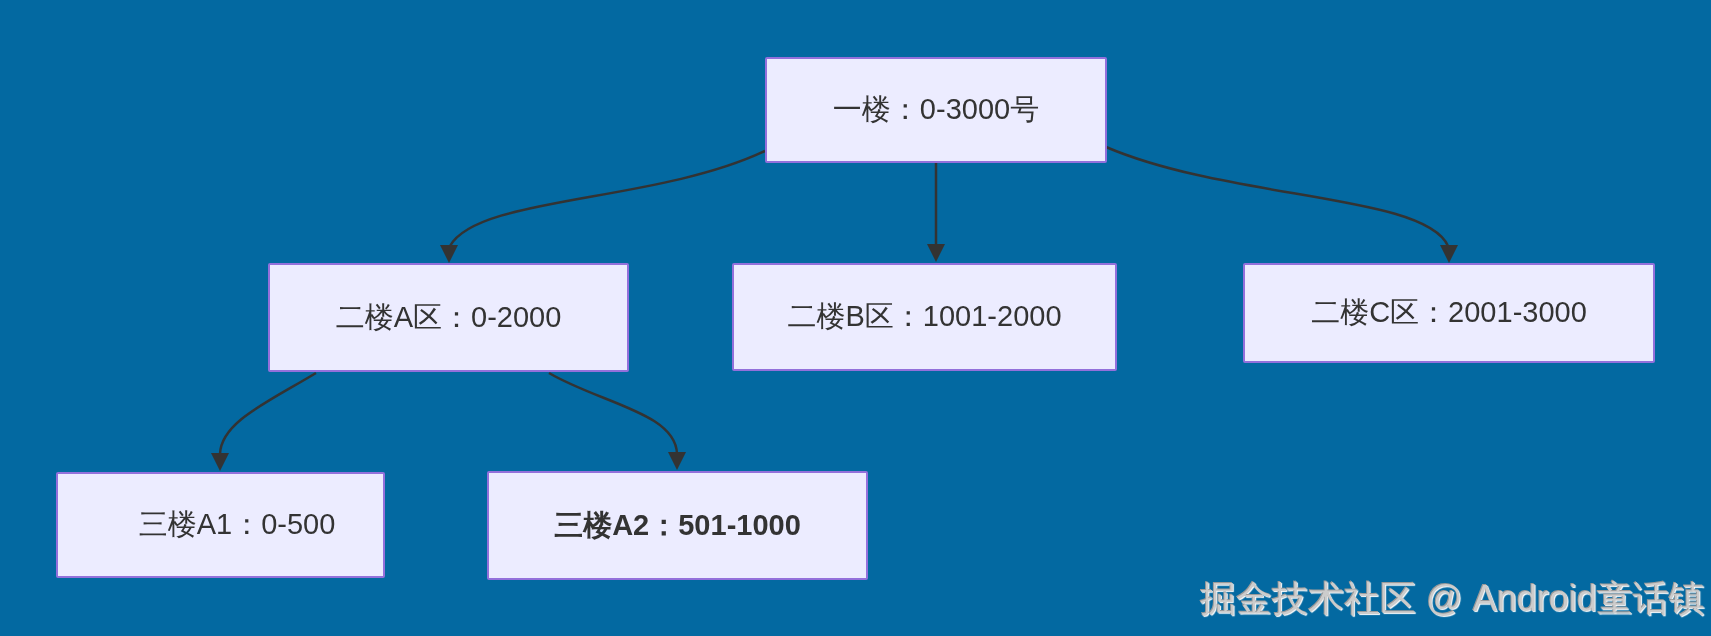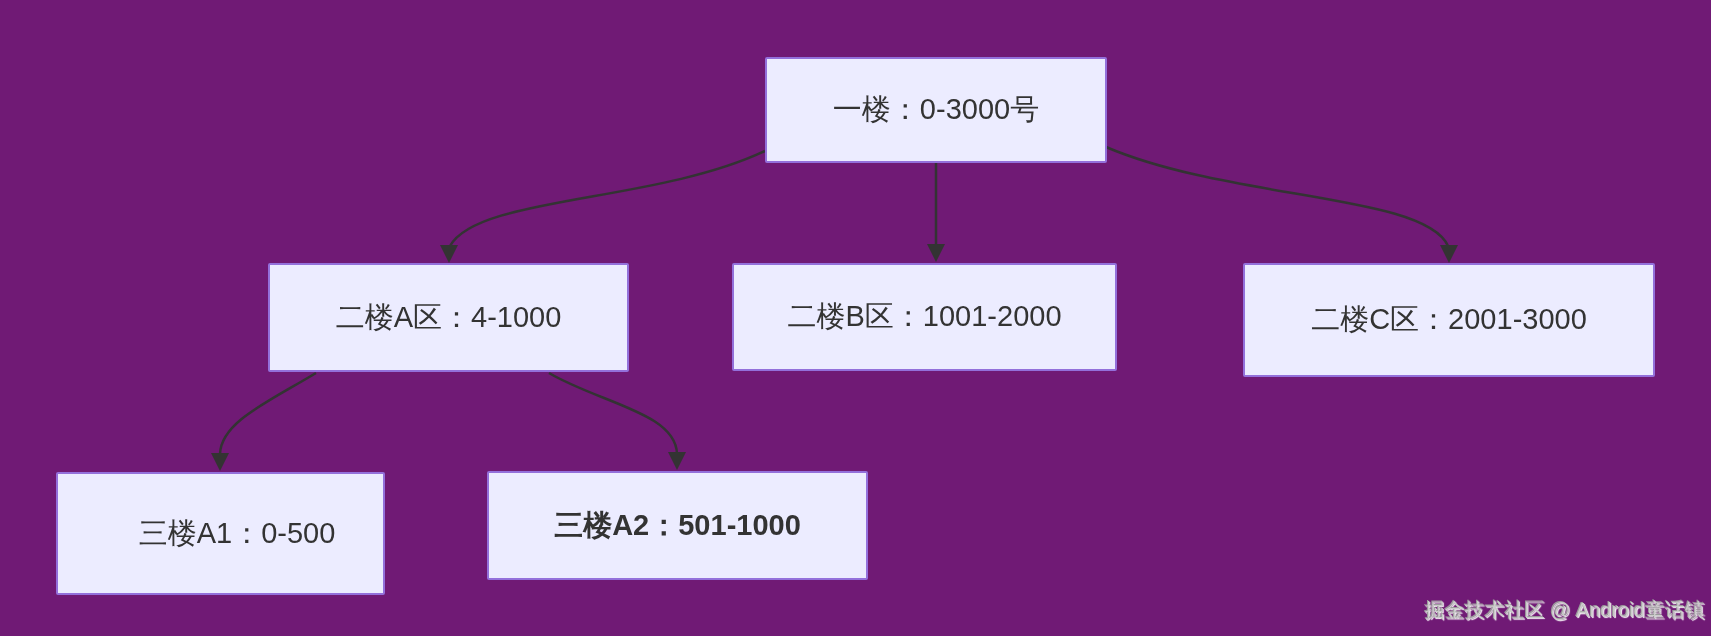--- a/index.html
+++ b/index.html
@@ -5,21 +5,21 @@
   html, body {
     margin: 0;
     padding: 0;
     background: #ffffff;
     font-family: "Liberation Sans", "DejaVu Sans", sans-serif;
   }
   .canvas {
     position: relative;
     width: 1711px;
     height: 636px;
-    background: #701a75;
+    background: #0369a1;
     overflow: hidden;
   }
   .edges-layer {
     position: absolute;
     left: 0;
     top: 0;
     width: 1711px;
     height: 636px;
     pointer-events: none;
   }
@@ -41,28 +41,28 @@
     color: #333333;
     font-size: 29px;
     display: flex;
     align-items: center;
     justify-content: center;
     white-space: nowrap;
   }
   .node-floor-1  { left: 765px;  top: 57px;  width: 342px; height: 106px; }
   .node-floor-2a { left: 268px;  top: 263px; width: 361px; height: 109px; }
   .node-floor-2b { left: 732px;  top: 263px; width: 385px; height: 108px; }
-  .node-floor-2c { left: 1243px; top: 263px; width: 412px; height: 114px; }
-  .node-floor-3a1{ left: 56px;   top: 472px; width: 329px; height: 123px; padding-left: 33px; }
+  .node-floor-2c { left: 1243px; top: 263px; width: 412px; height: 100px; }
+  .node-floor-3a1{ left: 56px;   top: 472px; width: 329px; height: 106px; padding-left: 33px; }
   .node-floor-3a2{ left: 487px;  top: 471px; width: 381px; height: 109px; font-weight: bold; }
   .watermark {
     position: absolute;
     right: 6px;
     bottom: 12px;
-    font-size: 20px;
+    font-size: 36px;
     color: #cccccc;
     text-shadow: -1px -1px 0 #9a9a9a, 1px 1px 1px #ffffff;
     white-space: nowrap;
   }
 </style>
 </head>
 <body>
 
 <div class="canvas">
 
@@ -81,21 +81,21 @@
 
     <path class="edge" d="M 549 373 C 600 403, 676 413, 677 454"></path>
     <polygon class="arrowhead" points="668,452 686,452 677,470"></polygon>
   </svg>
 
   <div class="node node-floor-1">
     <span>一楼：0-3000号</span>
   </div>
 
   <div class="node node-floor-2a">
-    <span>二楼A区：4-1000</span>
+    <span>二楼A区：0-2000</span>
   </div>
 
   <div class="node node-floor-2b">
     <span>二楼B区：1001-2000</span>
   </div>
 
   <div class="node node-floor-2c">
     <span>二楼C区：2001-3000</span>
   </div>
 

